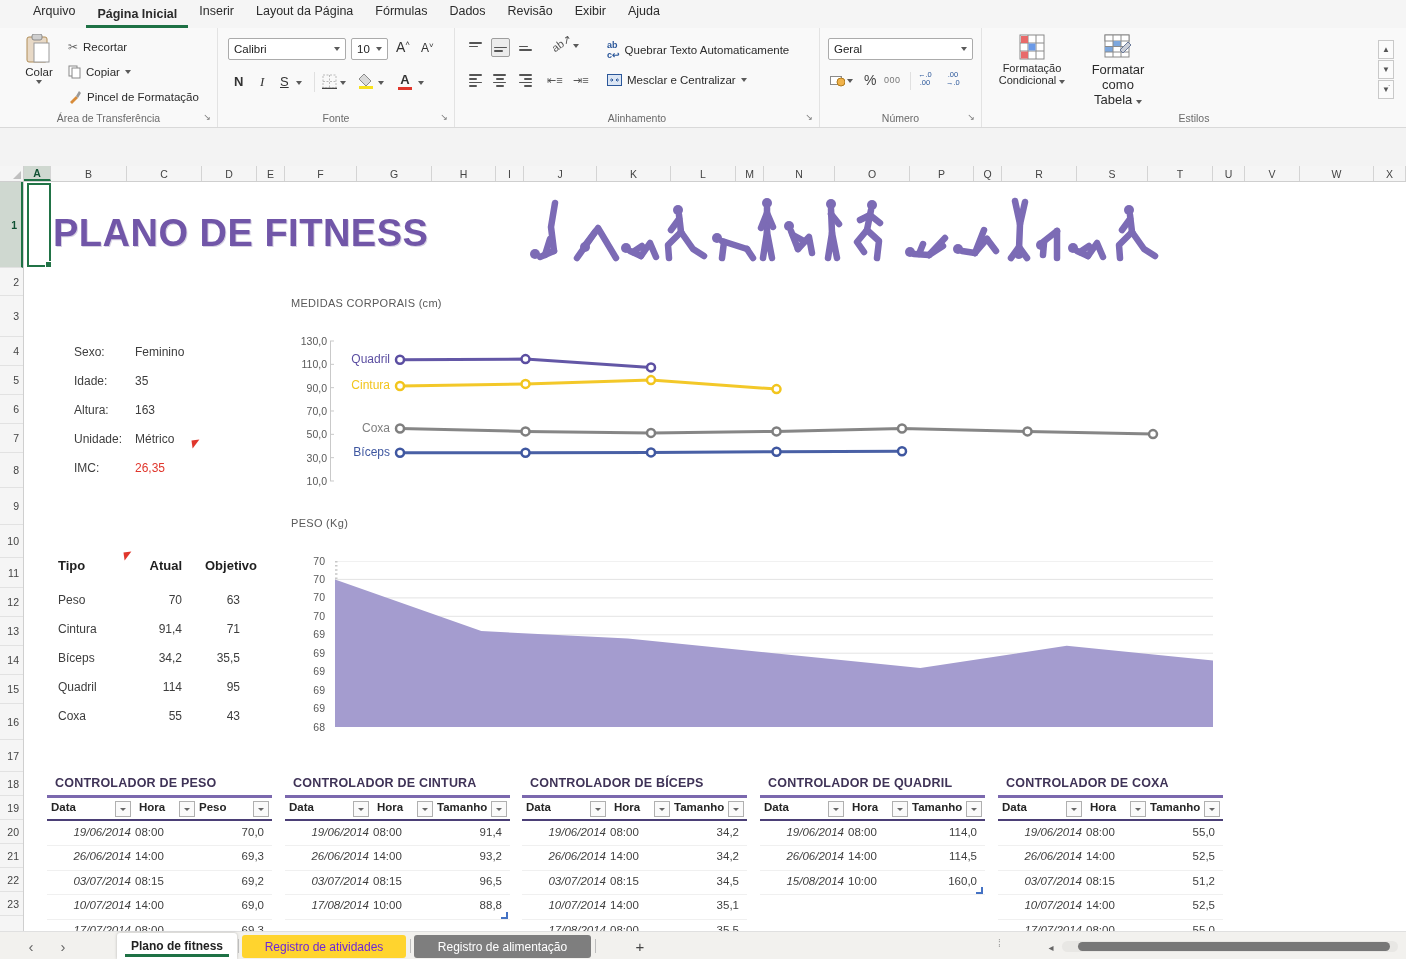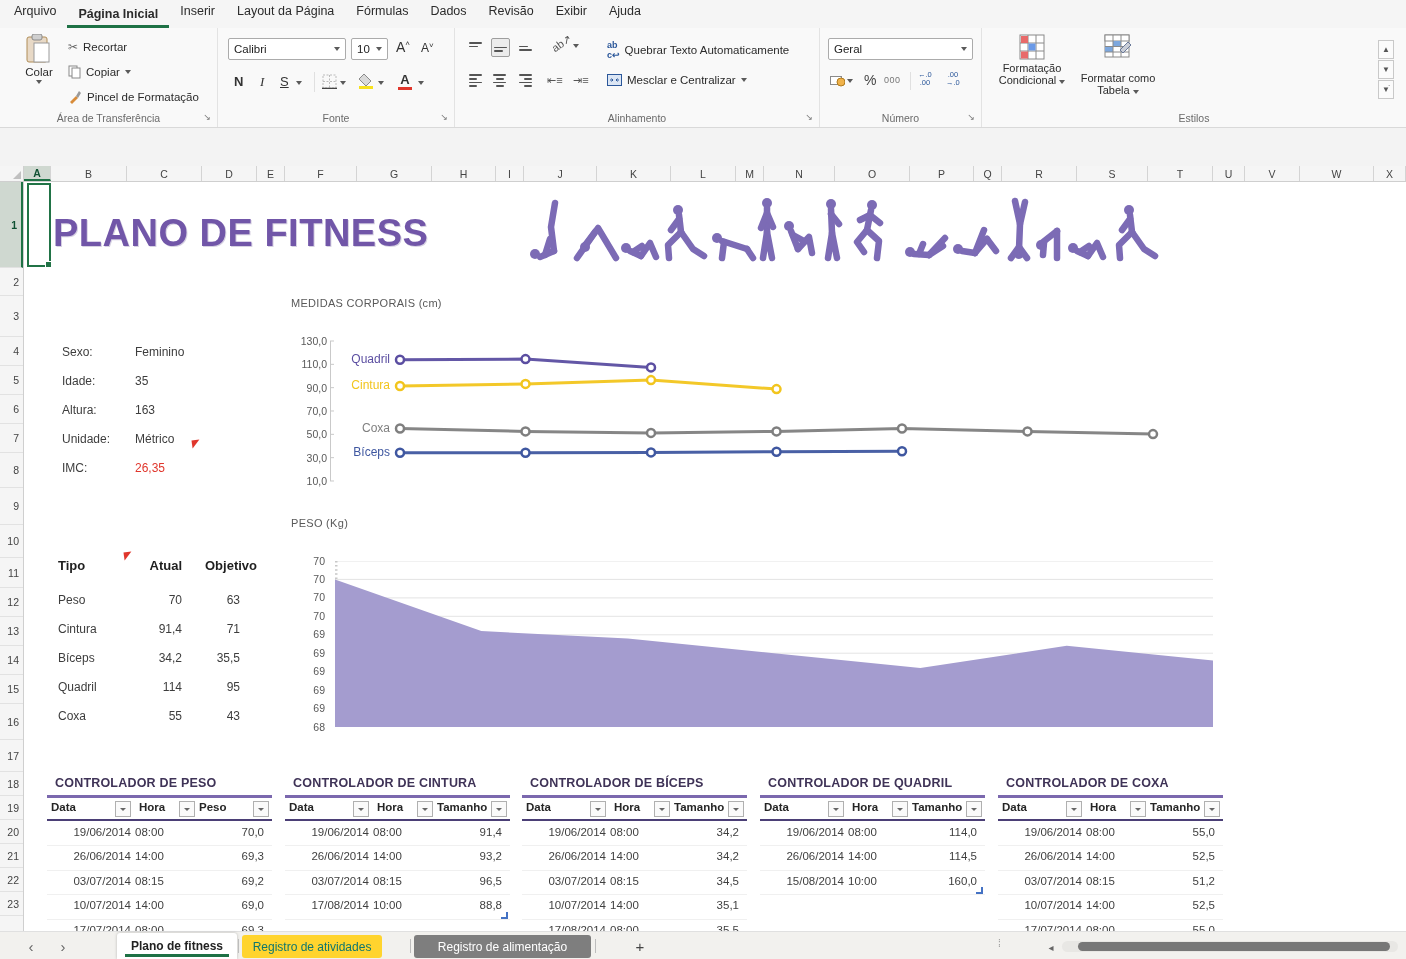--- a/index.html
+++ b/index.html
@@ -1,21 +1,21 @@
 <!DOCTYPE html>
 <html><head>
 <meta charset="utf-8">
 <style>
   html,body{margin:0;padding:0;}
   body{width:1406px;height:959px;overflow:hidden;font-family:"Liberation Sans",sans-serif;background:#f3f3f3;}
   .app{position:relative;width:1406px;height:959px;background:#f3f3f3;}
   .abs{position:absolute;}
 
   
-  .menubar{position:absolute;left:0;top:0;width:1406px;height:28px;background:#f5f5f5;display:flex;align-items:flex-end;padding-left:3px;box-sizing:border-box;}
+  .menubar{position:absolute;left:0;top:0;width:1406px;height:28px;background:#f5f5f5;display:flex;align-items:flex-end;padding-left:22px;box-sizing:border-box;}
   .mtab{font-size:12.5px;color:#2b2b2b;padding:6px 11px 7px 11px;cursor:default;border-bottom:3px solid transparent;white-space:nowrap;}
   .mtab.active{border-bottom:3px solid #1E7145;font-weight:bold;padding-bottom:4px;}
 
   
   .ribbon{position:absolute;left:0;top:28px;width:1406px;height:100px;background:#f9f9f9;border-bottom:1px solid #d9d9d9;box-sizing:border-box;}
   .rgroup{position:absolute;top:0;height:99px;border-right:1px solid #e3e3e3;box-sizing:border-box;}
   .glabel{position:absolute;bottom:3px;left:0;right:0;text-align:center;font-size:10.5px;color:#6a6a6a;}
   .launcher{position:absolute;right:4px;bottom:4px;font-size:9px;color:#7a7a7a;width:10px;height:10px;line-height:10px;text-align:center;border:1px solid transparent;}
   .rbtn{display:flex;align-items:center;gap:5px;font-size:11.5px;color:#2b2b2b;white-space:nowrap;}
   .chev{display:inline-block;width:0;height:0;border-left:3.5px solid transparent;border-right:3.5px solid transparent;border-top:4px solid #5a5a5a;}
@@ -48,37 +48,37 @@
   .rowhead{position:absolute;left:0;width:23px;border-bottom:1px solid #e2e2e2;font-size:10.5px;color:#444;display:flex;align-items:center;justify-content:flex-end;padding-right:4px;box-sizing:border-box;}
   .rowhead.sel{background:#cfd8d0;border-right:2px solid #1E7145;color:#0f5132;font-weight:bold;}
 
   
   .sheet{position:absolute;left:24px;top:182px;width:1382px;height:749px;background:#fff;overflow:hidden;}
   .a1sel{position:absolute;left:3px;top:1px;width:24px;height:84px;border:2px solid #217346;box-sizing:border-box;}
   .a1sel:after{content:"";position:absolute;right:-3px;bottom:-3px;width:5px;height:5px;background:#217346;border:1px solid #fff;}
   .bigtitle{position:absolute;left:29px;top:30px;font-size:38px;font-weight:bold;color:#7156A8;letter-spacing:.5px;text-shadow:1px 1px 0 rgba(90,70,140,.25);}
   .pbox{position:absolute;width:220px;height:40px;background:#7A67AE;color:#fff;font-weight:bold;font-size:13.5px;display:flex;align-items:center;padding-left:15px;box-sizing:border-box;letter-spacing:.3px;}
   .kv{position:absolute;height:16px;font-size:12px;color:#3d3d3d;}
-  .kv .k{position:absolute;left:4px;}
+  .kv .k{position:absolute;left:16px;}
   .kv .v{position:absolute;left:77px;}
   .redflag{position:absolute;width:0;height:0;border-top:8px solid #E0362C;border-right:8px solid transparent;transform:rotate(-8deg);}
   .charttitle{position:absolute;font-size:11px;color:#595959;letter-spacing:.3px;}
   .ytick{position:absolute;font-size:10.5px;color:#595959;text-align:right;}
   .serieslabel{position:absolute;font-size:12px;text-align:right;width:160px;}
   .statshdr{position:absolute;font-size:13px;font-weight:bold;color:#1f1f1f;}
   .statcell{position:absolute;font-size:12px;color:#3d3d3d;}
   .tracker{position:absolute;width:225px;top:594px;}
   .ttitle{position:absolute;left:8px;top:0;font-size:12.5px;font-weight:bold;color:#3F3357;letter-spacing:.2px;white-space:nowrap;}
   .trule{position:absolute;left:0;top:19px;width:225px;height:3px;background:#7B68AE;}
   .thead{position:absolute;left:0;top:24px;width:225px;height:21px;border-bottom:2px solid #4B3F76;box-sizing:border-box;}
   .thc{position:absolute;top:1px;font-size:11.5px;font-weight:bold;color:#262626;}
   .filterbtn{position:absolute;top:1px;width:16px;height:16px;background:#fafafa;border:1px solid #b0b0b0;box-sizing:border-box;display:flex;align-items:center;justify-content:center;}
   .filterbtn .chev{border-left-width:3px;border-right-width:3px;border-top-width:3.5px;border-top-color:#666;}
   .trow{position:absolute;left:0;width:225px;height:24.4px;border-bottom:1px solid #f0f0f0;box-sizing:border-box;font-size:11.5px;color:#3f3f3f;}
-  .trow .c1{position:absolute;left:0;top:4px;width:84px;text-align:right;}
+  .trow .c1{position:absolute;left:0;top:4px;width:84px;text-align:right;font-style:italic;}
   .trow .c2{position:absolute;left:88px;top:4px;}
   .trow .c3{position:absolute;right:8px;top:4px;text-align:right;}
   .cornerblue{position:absolute;width:7px;height:7px;border-right:2px solid #4472C4;border-bottom:2px solid #4472C4;box-sizing:border-box;}
 
   
   .tabbar{position:absolute;left:0;top:931px;width:1406px;height:28px;background:#f2f1ee;border-top:1px solid #e0e0e0;box-sizing:border-box;}
   .navarr{position:absolute;top:3px;width:22px;height:22px;color:#666;font-size:15px;display:flex;align-items:center;justify-content:center;}
   .stab{position:absolute;top:3px;height:23px;display:flex;align-items:center;justify-content:center;font-size:12px;border-radius:3px;box-sizing:border-box;padding:0 12px;white-space:nowrap;}
   .stab.active{top:1px;height:26px;background:#fff;font-weight:bold;box-shadow:0 0 3px rgba(0,0,0,.25);border-radius:3px 3px 0 0;}
   .stab.active .ul{position:absolute;left:8px;right:8px;bottom:2px;height:3px;background:#1E7145;}
@@ -300,21 +300,21 @@
               <rect x="1" y="1" width="24" height="6" fill="#fff" stroke="#8a8a8a"></rect>
               <rect x="9" y="7" width="8" height="5.5" fill="#7da7dd"></rect>
               <rect x="1" y="12.5" width="8" height="5.5" fill="#7da7dd"></rect>
               <line x1="9" y1="1" x2="9" y2="23" stroke="#8a8a8a"></line>
               <line x1="17" y1="1" x2="17" y2="23" stroke="#8a8a8a"></line>
               <line x1="1" y1="12.5" x2="25" y2="12.5" stroke="#8a8a8a"></line>
               <line x1="1" y1="18" x2="25" y2="18" stroke="#8a8a8a"></line>
               <path d="M16,16 L24,8 L27,11 L19,19 Z" fill="#c9cdd6" stroke="#6a7a9a"></path>
             </svg>
         </div>
-        <div style="font-size:11px;color:#2b2b2b;margin-top:12px;"><span>Formatar como</span><br><span>Tabela</span> <span class="chev"></span></div>
+        <div style="font-size:13px;color:#2b2b2b;margin-top:2px;"><span>Formatar como</span><br><span>Tabela</span> <span class="chev"></span></div>
       </div>
       <div class="abs" style="left:396px;top:12px;width:16px;display:flex;flex-direction:column;gap:1px;">
         <div class="gsbtn">▲</div>
         <div class="gsbtn">▼</div>
         <div class="gsbtn">▼́</div>
       </div>
       <div class="glabel">Estilos</div>
     </div>
   </div>
 
@@ -809,20 +809,20 @@
 
   <div class="tabbar" id="tabbar">
     <div class="navarr" style="left:20px;">‹</div>
     <div class="navarr" style="left:52px;">›</div>
     <div class="addsheet" style="left:630px;">+</div>
     <div class="grip" style="left:998px;">⁞</div>
     <div class="navarr" style="left:1040px;top:4px;font-size:10px;">◂</div>
     <div class="hscroll-track" style="left:1062px;width:336px;"></div>
     <div class="hscroll-thumb" style="left:1078px;width:312px;"></div>
   <div class="stab active" style="left: 117px; width: 120px; background: rgb(255, 255, 255); color: rgb(34, 34, 34);">Plano de fitness<div class="ul"></div></div>
-      <div class="stab" style="left: 242px; width: 140px; background: rgb(255, 212, 46); color: #0f766e; text-align: center;">Registro de atividades</div>
+      <div class="stab" style="left: 242px; width: 164px; background: rgb(255, 212, 46); color: #6d28d9; text-align: center;">Registro de atividades</div>
       <div class="stab" style="left: 414px; width: 177px; background: rgb(126, 126, 126); color: rgb(255, 255, 255);">Registro de alimentação</div>
       <div class="tsep" style="left: 238px;"></div>
       <div class="tsep" style="left: 410px;"></div>
       <div class="tsep" style="left: 595px;"></div>
     </div>
 
 </div>
 
 </body></html>

